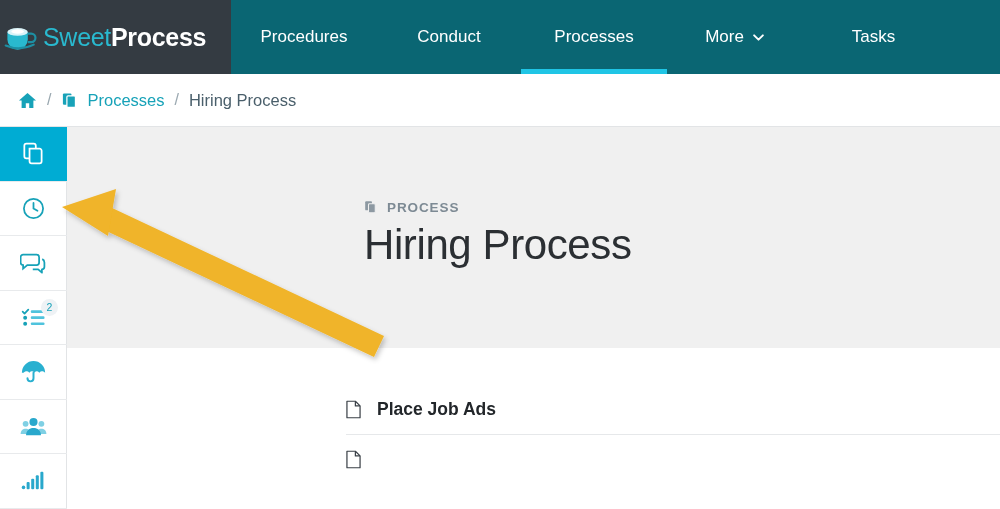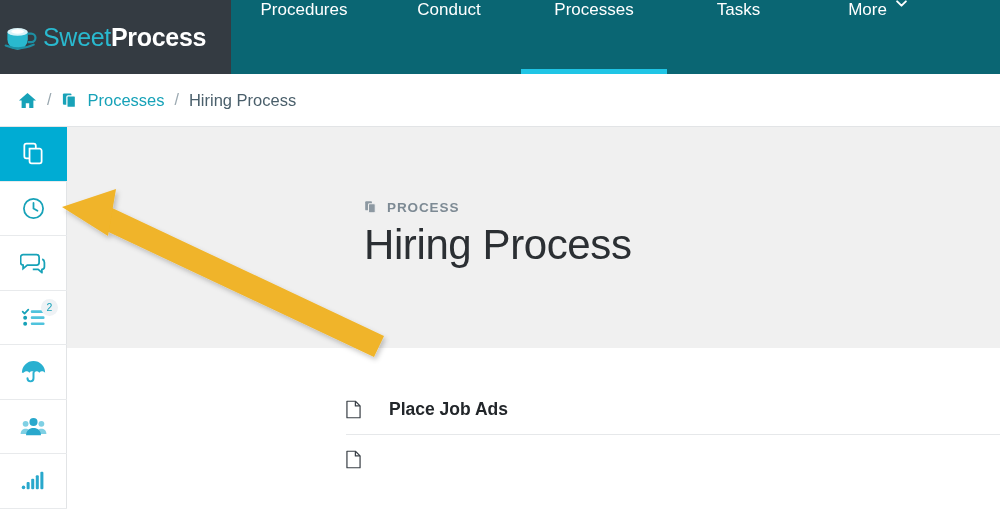--- a/index.html
+++ b/index.html
@@ -21,21 +21,21 @@
   .cup-icon { width: 34px; height: 26px; flex: 0 0 auto; }
   .brand-text { font-size: 25px; letter-spacing: -0.3px; white-space: nowrap; }
   .brand-sweet { color: #29b9cf; font-weight: 400; }
   .brand-process { color: #ffffff; font-weight: 700; }
 
   .nav-area {
     flex: 1; height: 74px; background: #0a6673;
     display: flex; align-items: stretch;
   }
   .nav-item {
-    position: relative; display: flex; align-items: flex-start; justify-content: center;
+    position: relative; display: flex; align-items: center; justify-content: center;
     color: #ffffff; font-size: 17px; font-weight: 400;
     padding: 0 10px; cursor: pointer; user-select: none;
   }
   .nav-item.n0 { width: 146px; }
   .nav-item.n1 { width: 144px; }
   .nav-item.n2 { width: 146px; }
   .nav-item.n3 { width: 143px; }
   .nav-item.n4 { width: 135px; }
   .nav-item .nav-underline {
     position: absolute; left: 0; right: 0; bottom: 0; height: 5px; background: #1fc5e5;
@@ -83,21 +83,21 @@
     display:flex; align-items:center; gap:8px;
     color:#7d8a94; font-size:13.5px; font-weight:700; letter-spacing:0.9px;
   }
   .page-title {
     margin-top:6px; font-size:42px; font-weight:400; color:#2b2f33;
     letter-spacing:-0.4px; line-height:1.12;
   }
 
   .list { position:absolute; left:279px; top:258px; width:654px; }
   .list-row {
-    display:flex; align-items:center; gap:28px;
+    display:flex; align-items:center; gap:16px;
     height:49px; border-top:1px solid #e6e8ea; cursor:pointer;
   }
   .list-row:first-child { border-top:none; }
   .list-label { font-size:17.5px; font-weight:700; color:#22262a; }
   .list-icon { width:15px; height:19px; display:block; flex:0 0 auto; }
 
   
   .arrow-anno { position:absolute; left:0; top:0; width:1000px; height:509px; pointer-events:none; z-index:9; }
 </style>
 </head>
@@ -128,29 +128,29 @@
 
       </div>
       <div class="nav-item n1">
         <span>Conduct</span>
 
       </div>
       <div class="nav-item n2 active">
         <span>Processes</span>
         <span class="nav-underline"></span>
       </div>
-      <div class="nav-item n3">
-        <span>Tasks</span>
-
-      </div>
       <div class="nav-item n4">
         <span>More</span>
         <svg class="chev" viewBox="0 0 12 8">
           <path d="M1 1.5 L6 6.5 L11 1.5" fill="none" stroke="#ffffff" stroke-width="2.2" stroke-linecap="round" stroke-linejoin="round"></path>
         </svg>
+
+      </div>
+      <div class="nav-item n3">
+        <span>Tasks</span>
 
       </div>
     </div>
   </div>
 
   <div class="breadcrumb-bar">
     <div class="bc-item">
       <svg class="bc-icon" viewBox="0 0 20 20">
         <path d="M10 2 L19 10 H16.2 V18 H11.8 V13 H8.2 V18 H3.8 V10 H1 Z" fill="#17a2b8"></path>
       </svg>

